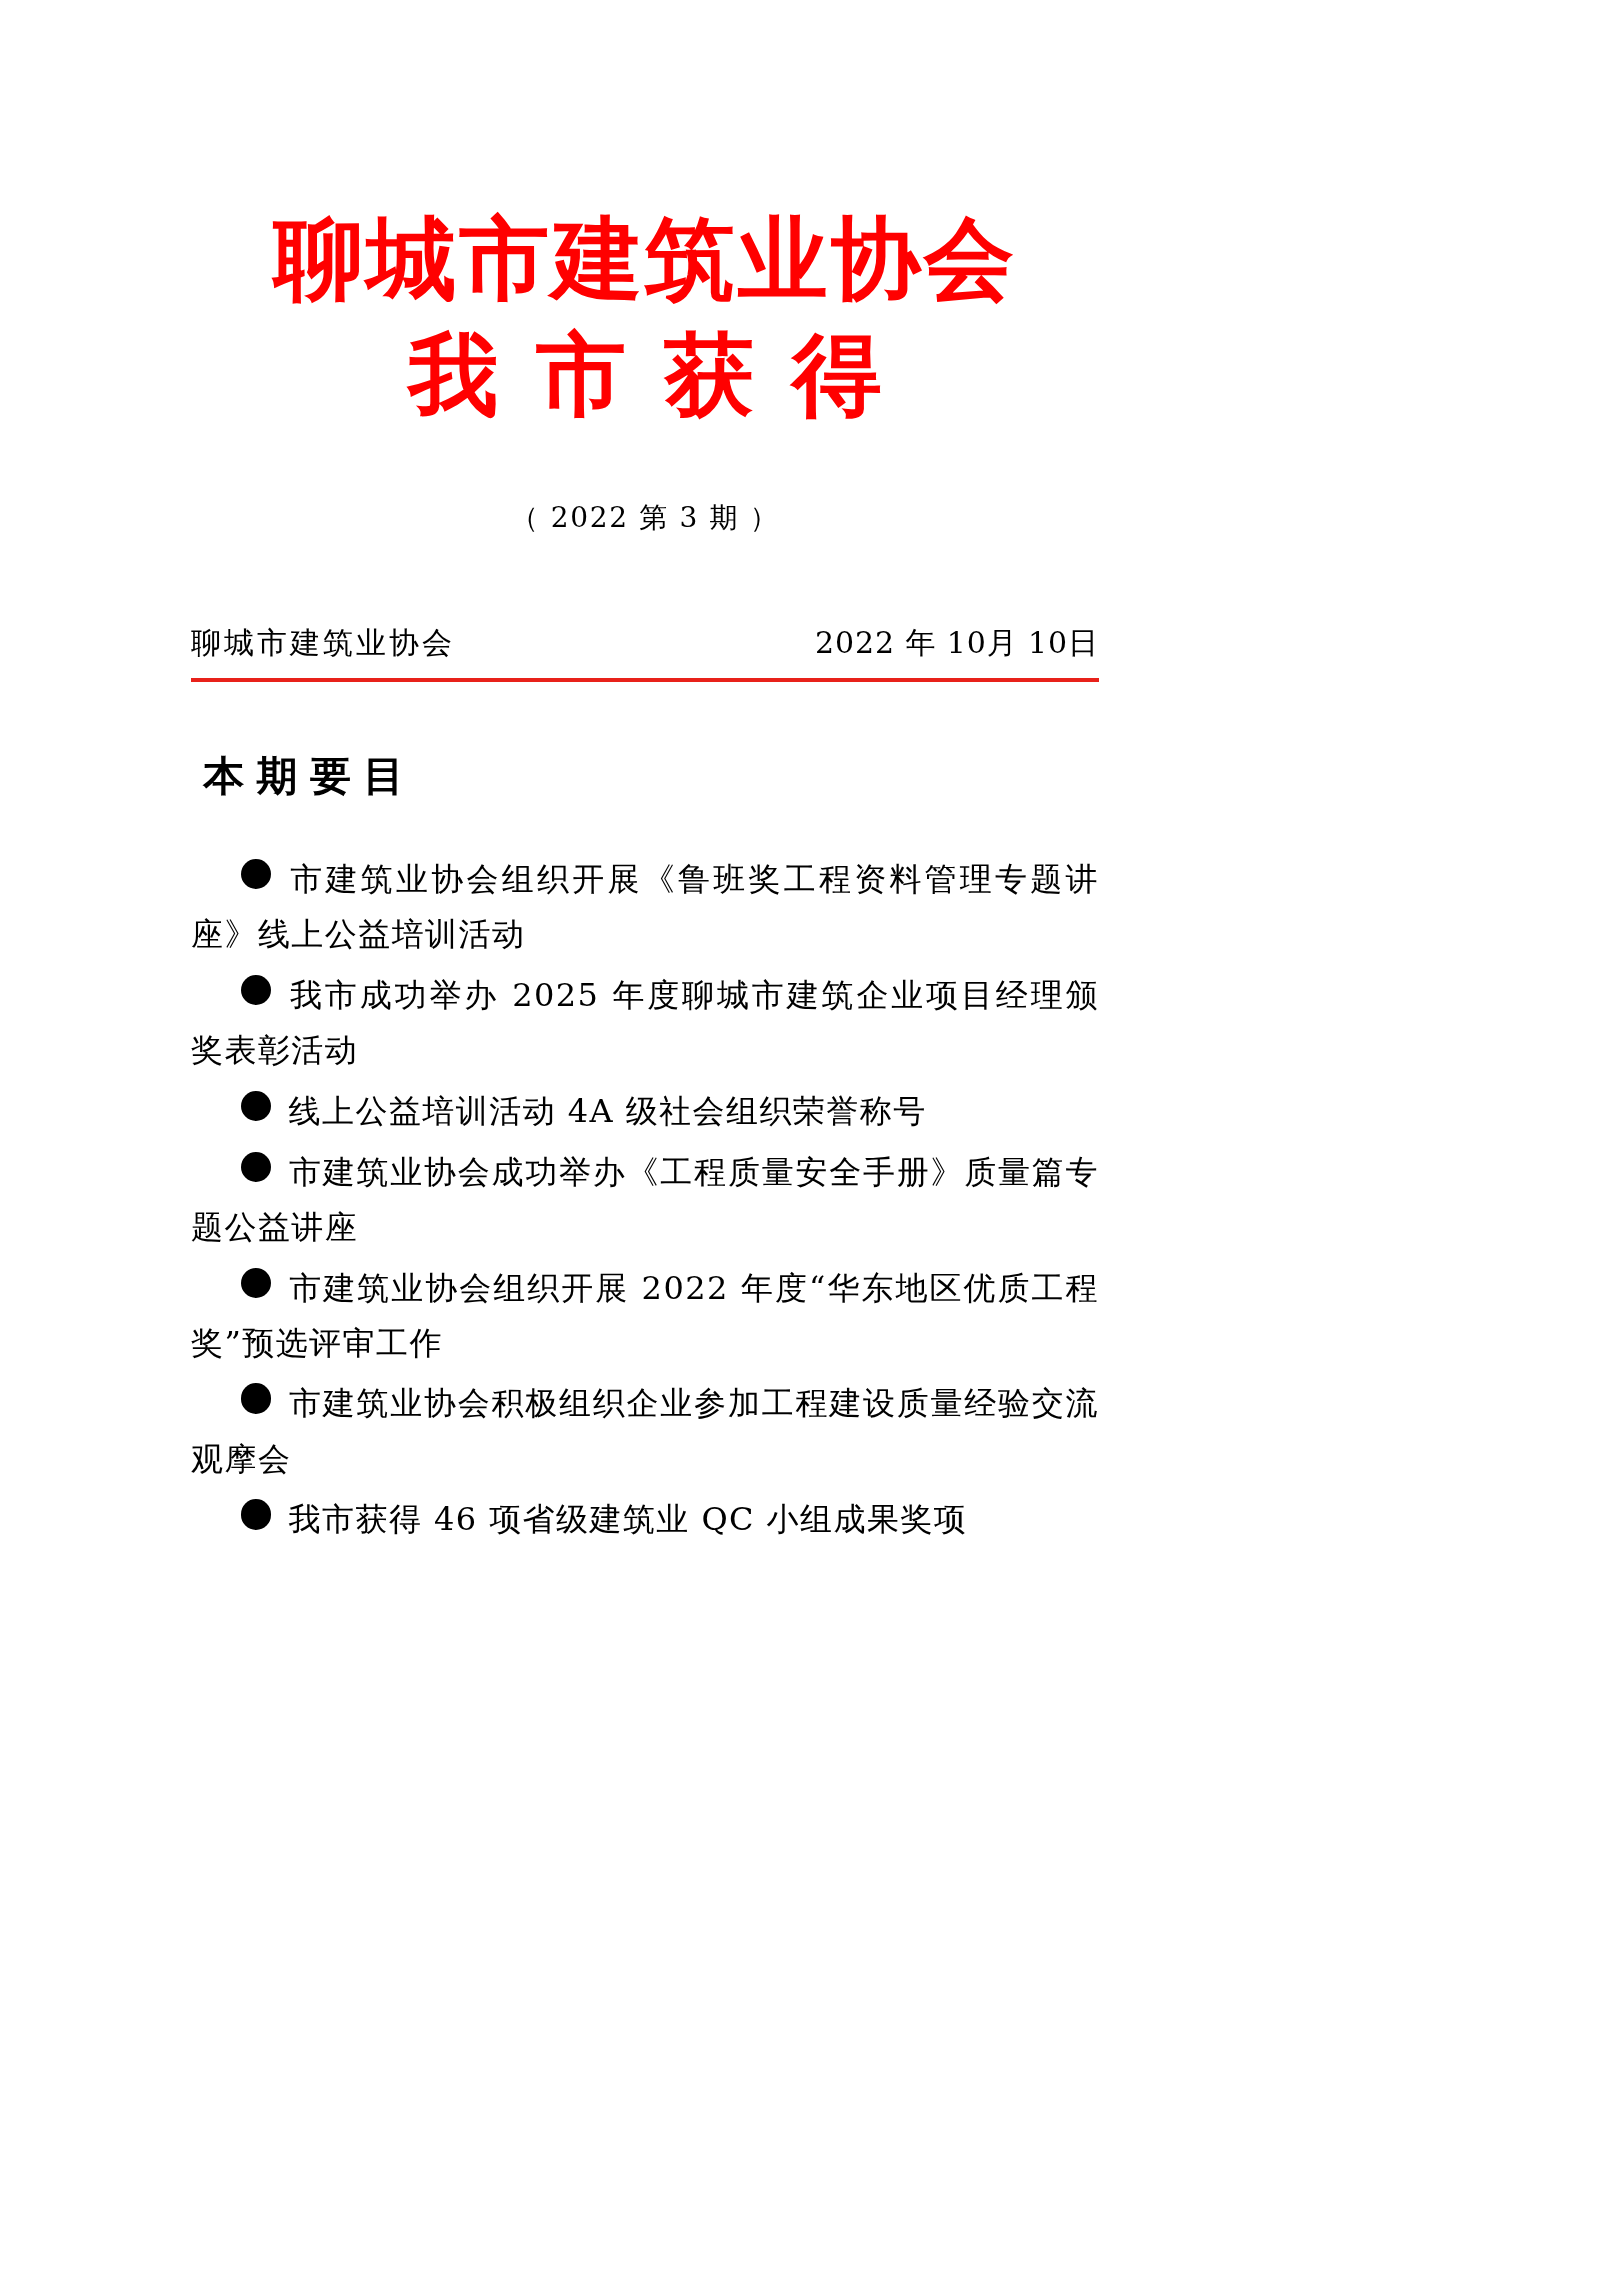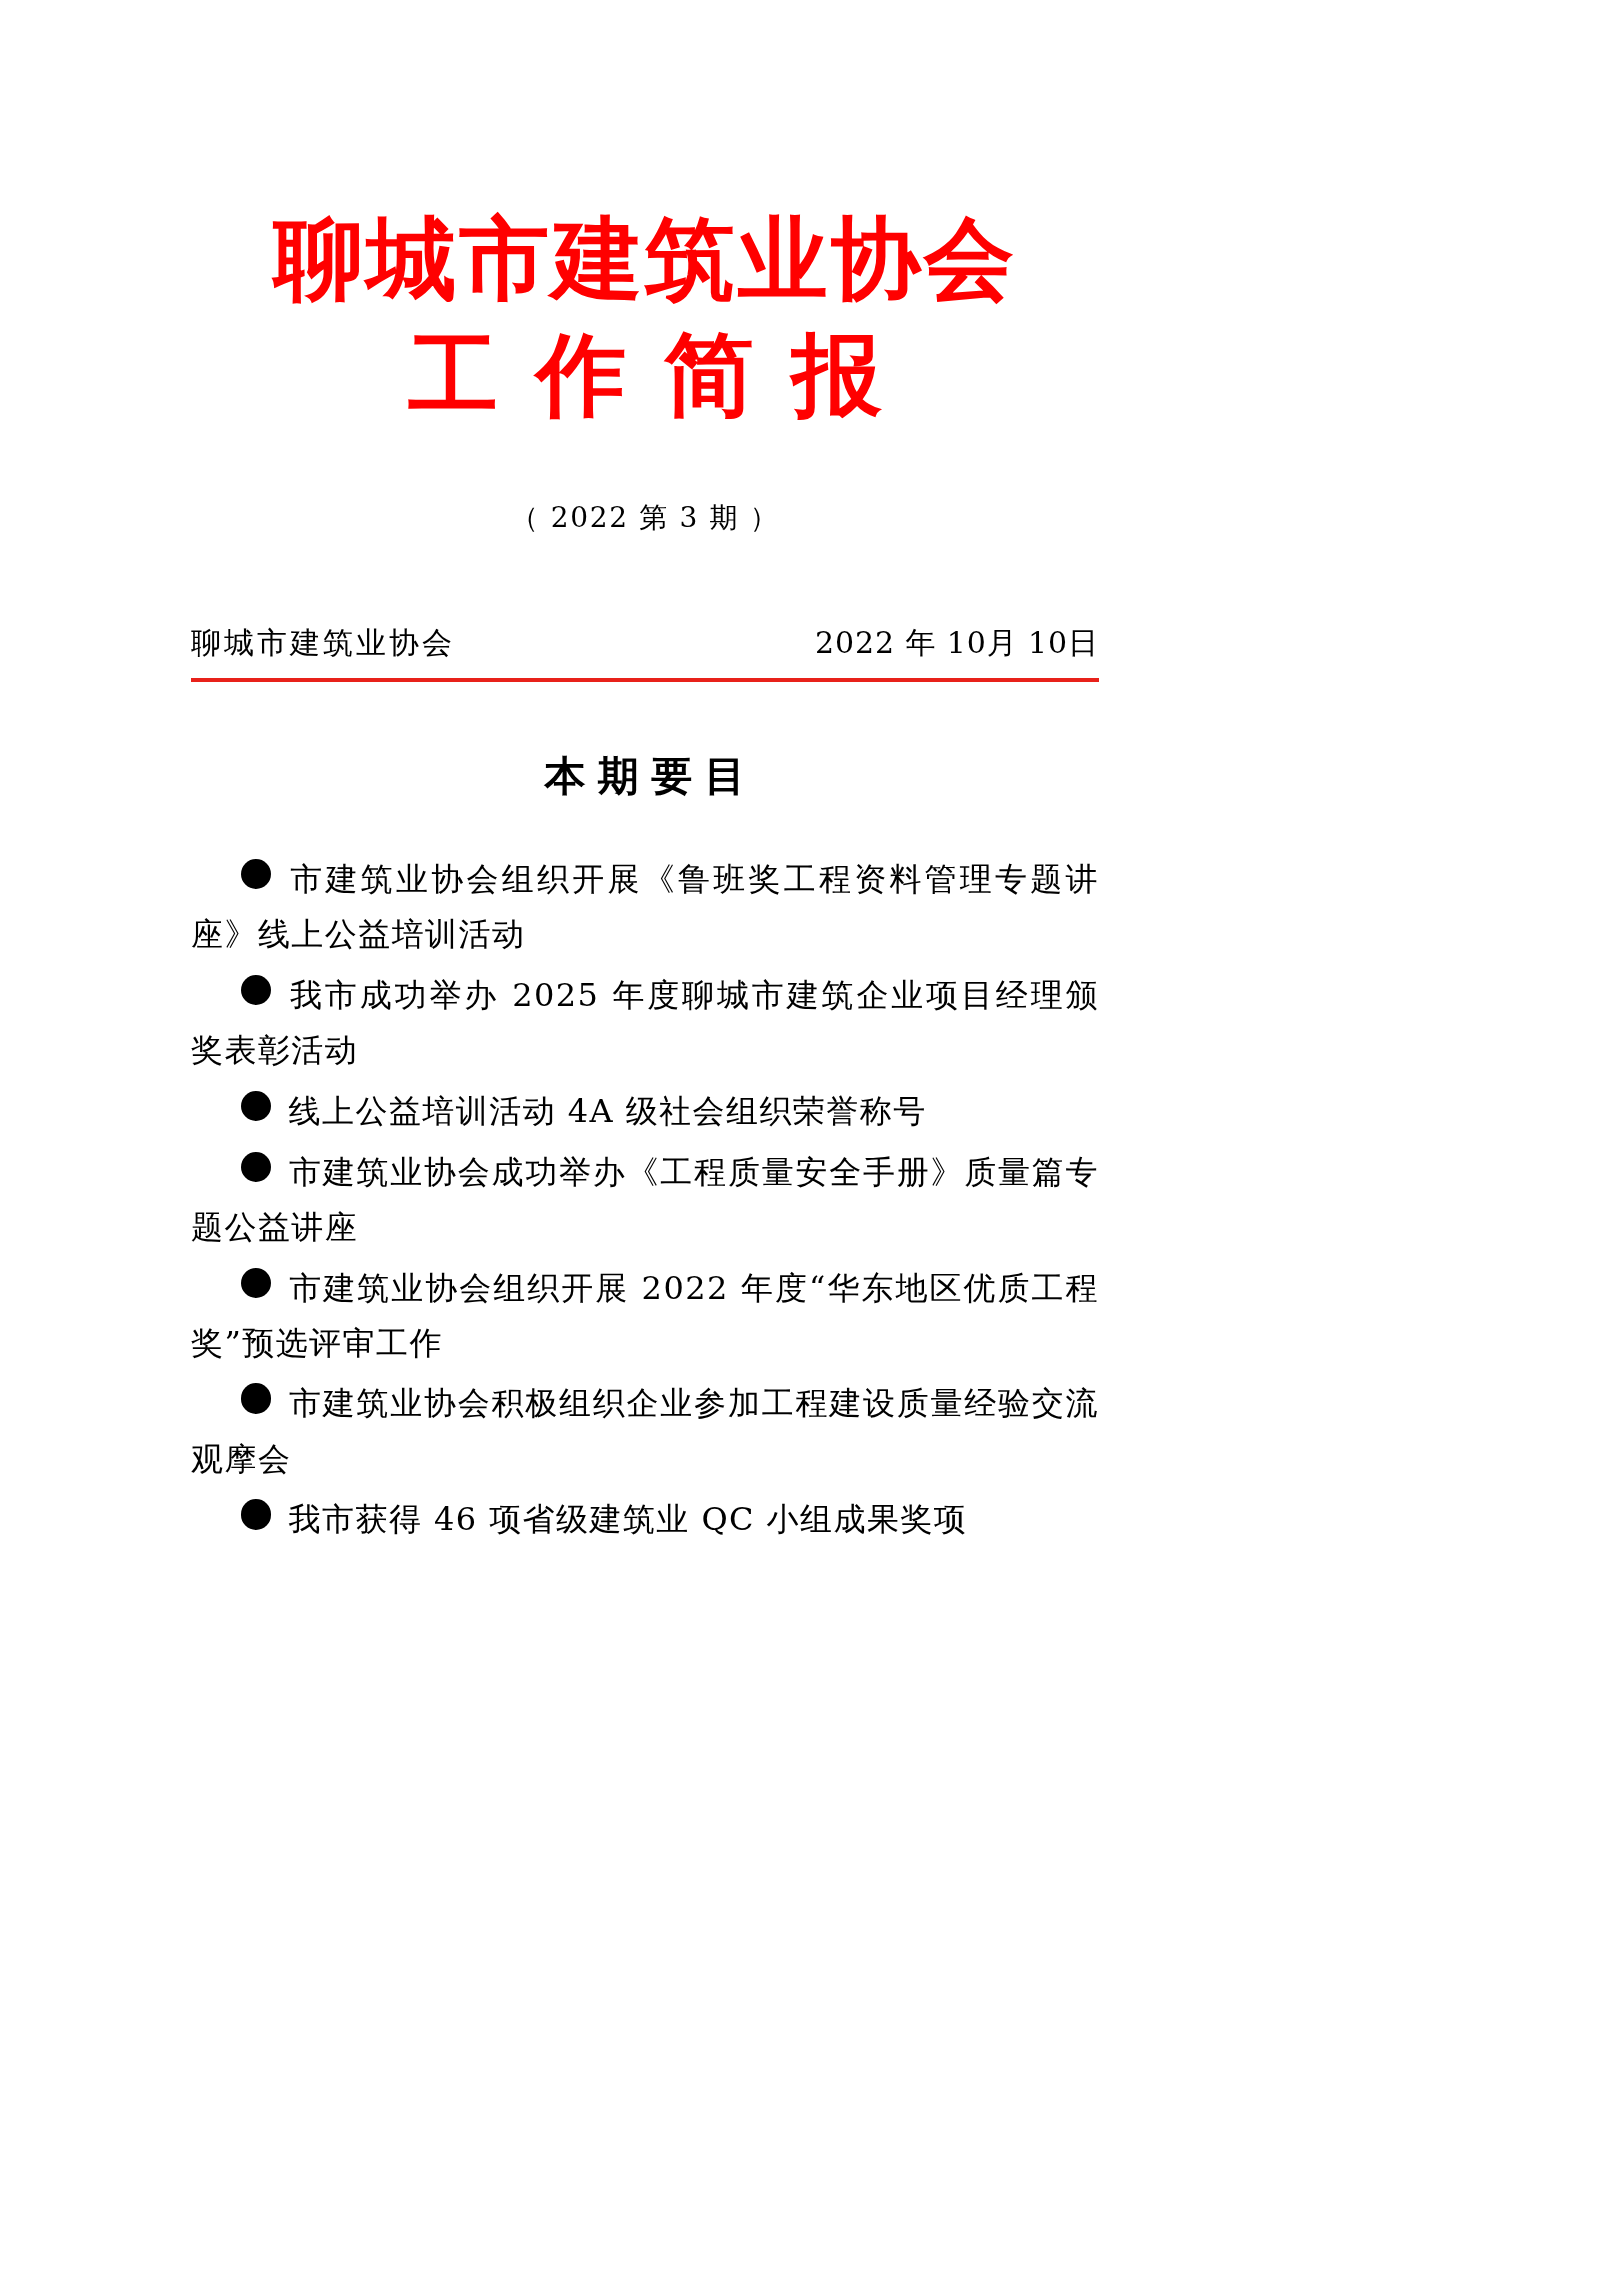--- a/index.html
+++ b/index.html
@@ -66,21 +66,20 @@
 
   .red-rule {
     margin-top: 13.7px;
     height: 3.9px;
     background: #e8211a;
     width: 100%;
   }
 
   
   .section-title {
-    text-align: center;
     font-size: 41px;
     font-weight: bold;
     letter-spacing: 0.30em;
     padding-left: 0.30em;
     margin-top: 67px;
     font-family: "DejaVu Serif", "Liberation Serif", serif;
   }
 
   
   .toc {
@@ -110,21 +109,21 @@
     
   }
 </style>
 </head>
 <body>
 
 <div class="page">
 
   <div class="masthead">
     <div class="masthead-line1">聊城市建筑业协会</div>
-    <div class="masthead-line2">工作简报</div>
+    <div class="masthead-line2">我市获得</div>
   </div>
 
   <div class="issue">（ 2022  第 3 期 ）</div>
 
   <div class="pub-row">
     <div class="pub-left">聊城市建筑业协会</div>
     <div class="pub-right">2022 年 10月 10日</div>
   </div>
 
   <div class="red-rule"></div>

